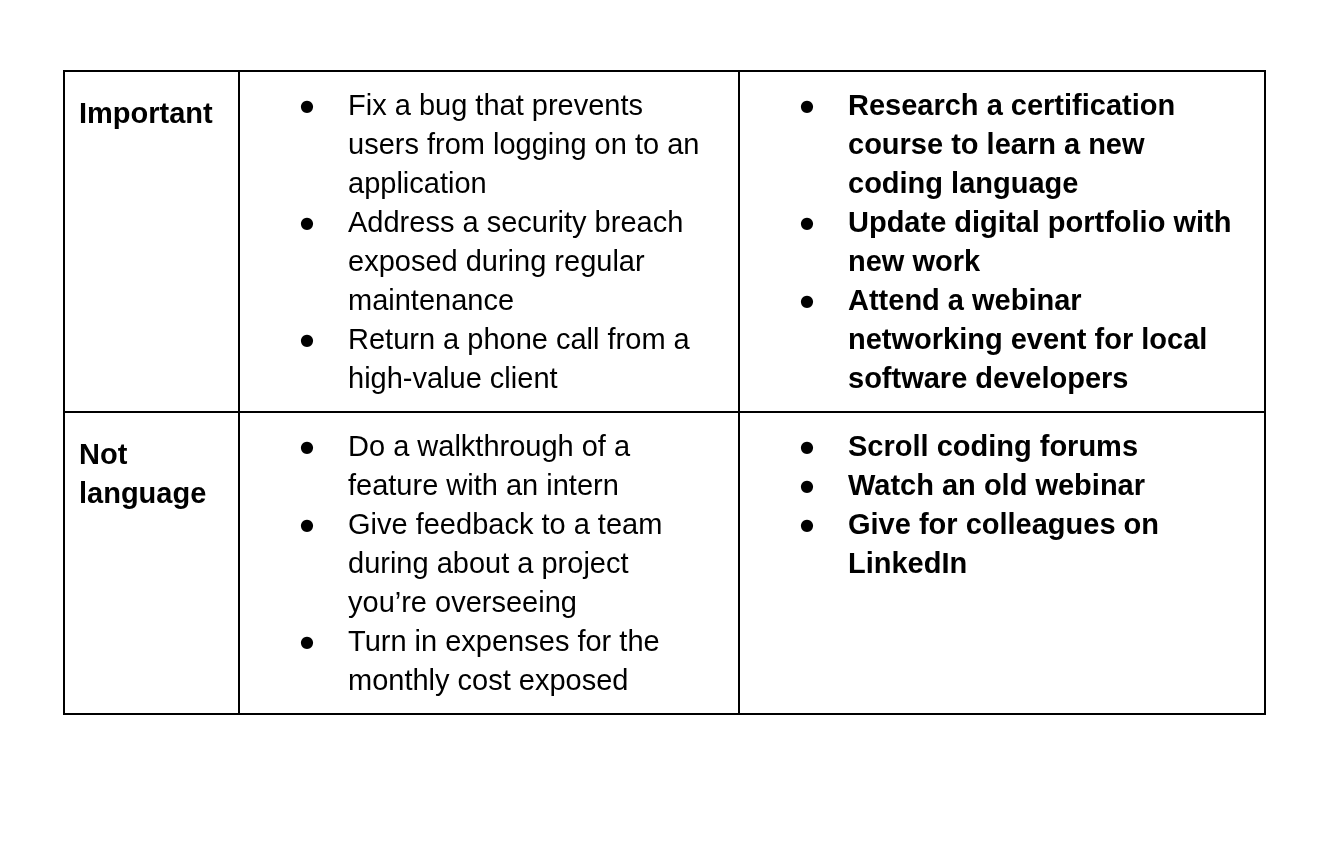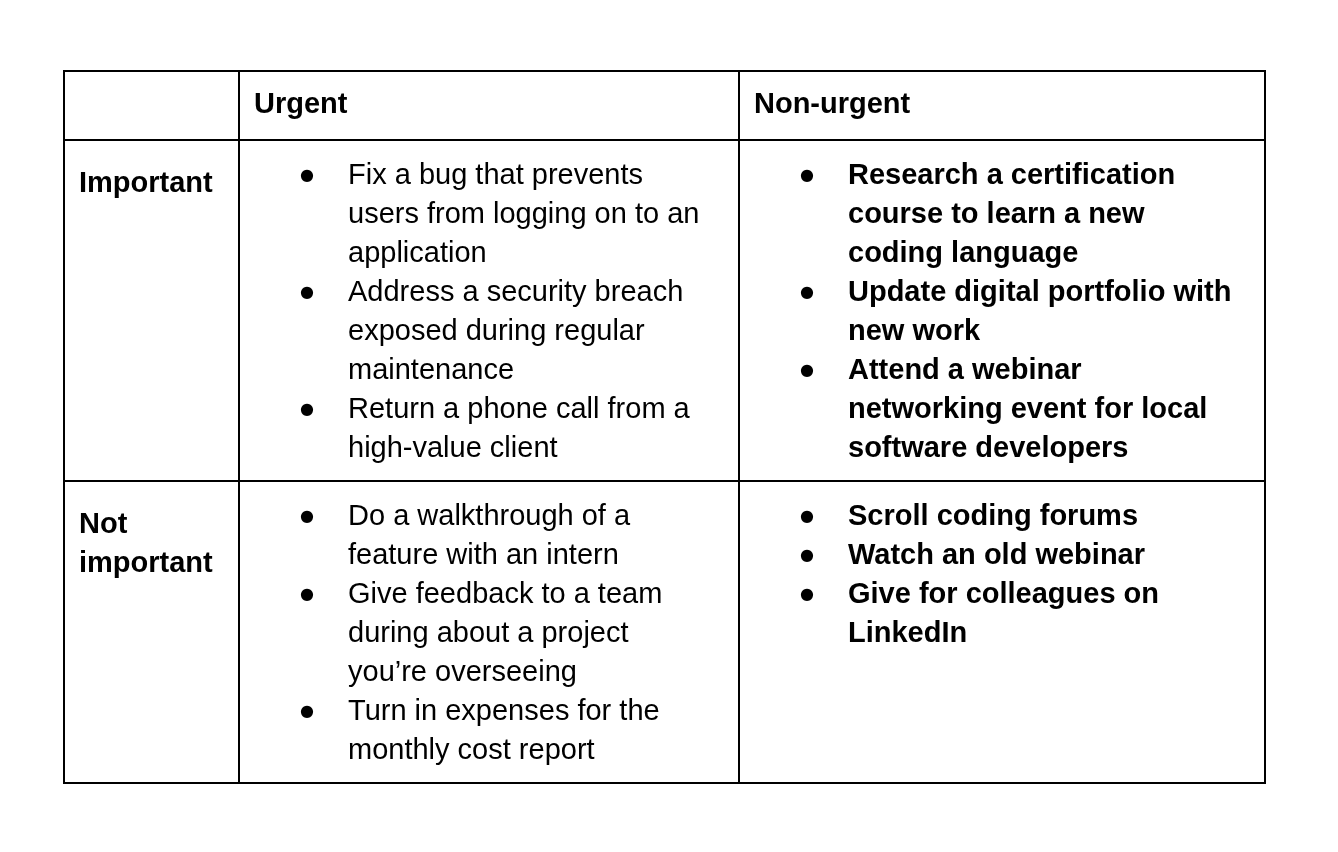--- a/index.html
+++ b/index.html
@@ -76,48 +76,43 @@
 
 <div class="page">
   <table class="matrix">
     <colgroup>
       <col style="width:175px">
       <col style="width:500px">
       <col style="width:526px">
     </colgroup>
     <tbody>
       <tr>
-        <td class="corner-cell"></td>
-        <th class="col-header">Urgent</th>
-        <th class="col-header">Non-urgent</th>
-      </tr>
-      <tr>
         <th class="row-header">Important</th>
         <td class="list-cell cell-urgent">
           <ul>
               <li>Fix a bug that prevents users from logging on to an application</li>
               <li>Address a security breach exposed during regular maintenance</li>
               <li>Return a phone call from a high-value client</li>
             </ul>
         </td>
         <td class="list-cell cell-nonurgent">
           <ul>
               <li>Research a certification course to learn a new coding language</li>
               <li>Update digital portfolio with new work</li>
               <li>Attend a webinar networking event for local software developers</li>
             </ul>
         </td>
       </tr>
       <tr>
-        <th class="row-header">Not important</th>
+        <th class="row-header">Not language</th>
         <td class="list-cell cell-urgent">
           <ul>
               <li>Do a walkthrough of a feature with an intern</li>
               <li>Give feedback to a team during about a project you’re overseeing</li>
-              <li>Turn in expenses for the monthly cost report</li>
+              <li>Turn in expenses for the monthly cost exposed</li>
             </ul>
         </td>
         <td class="list-cell cell-nonurgent">
           <ul>
               <li>Scroll coding forums</li>
               <li>Watch an old webinar</li>
               <li>Give for colleagues on LinkedIn</li>
             </ul>
         </td>
       </tr>

